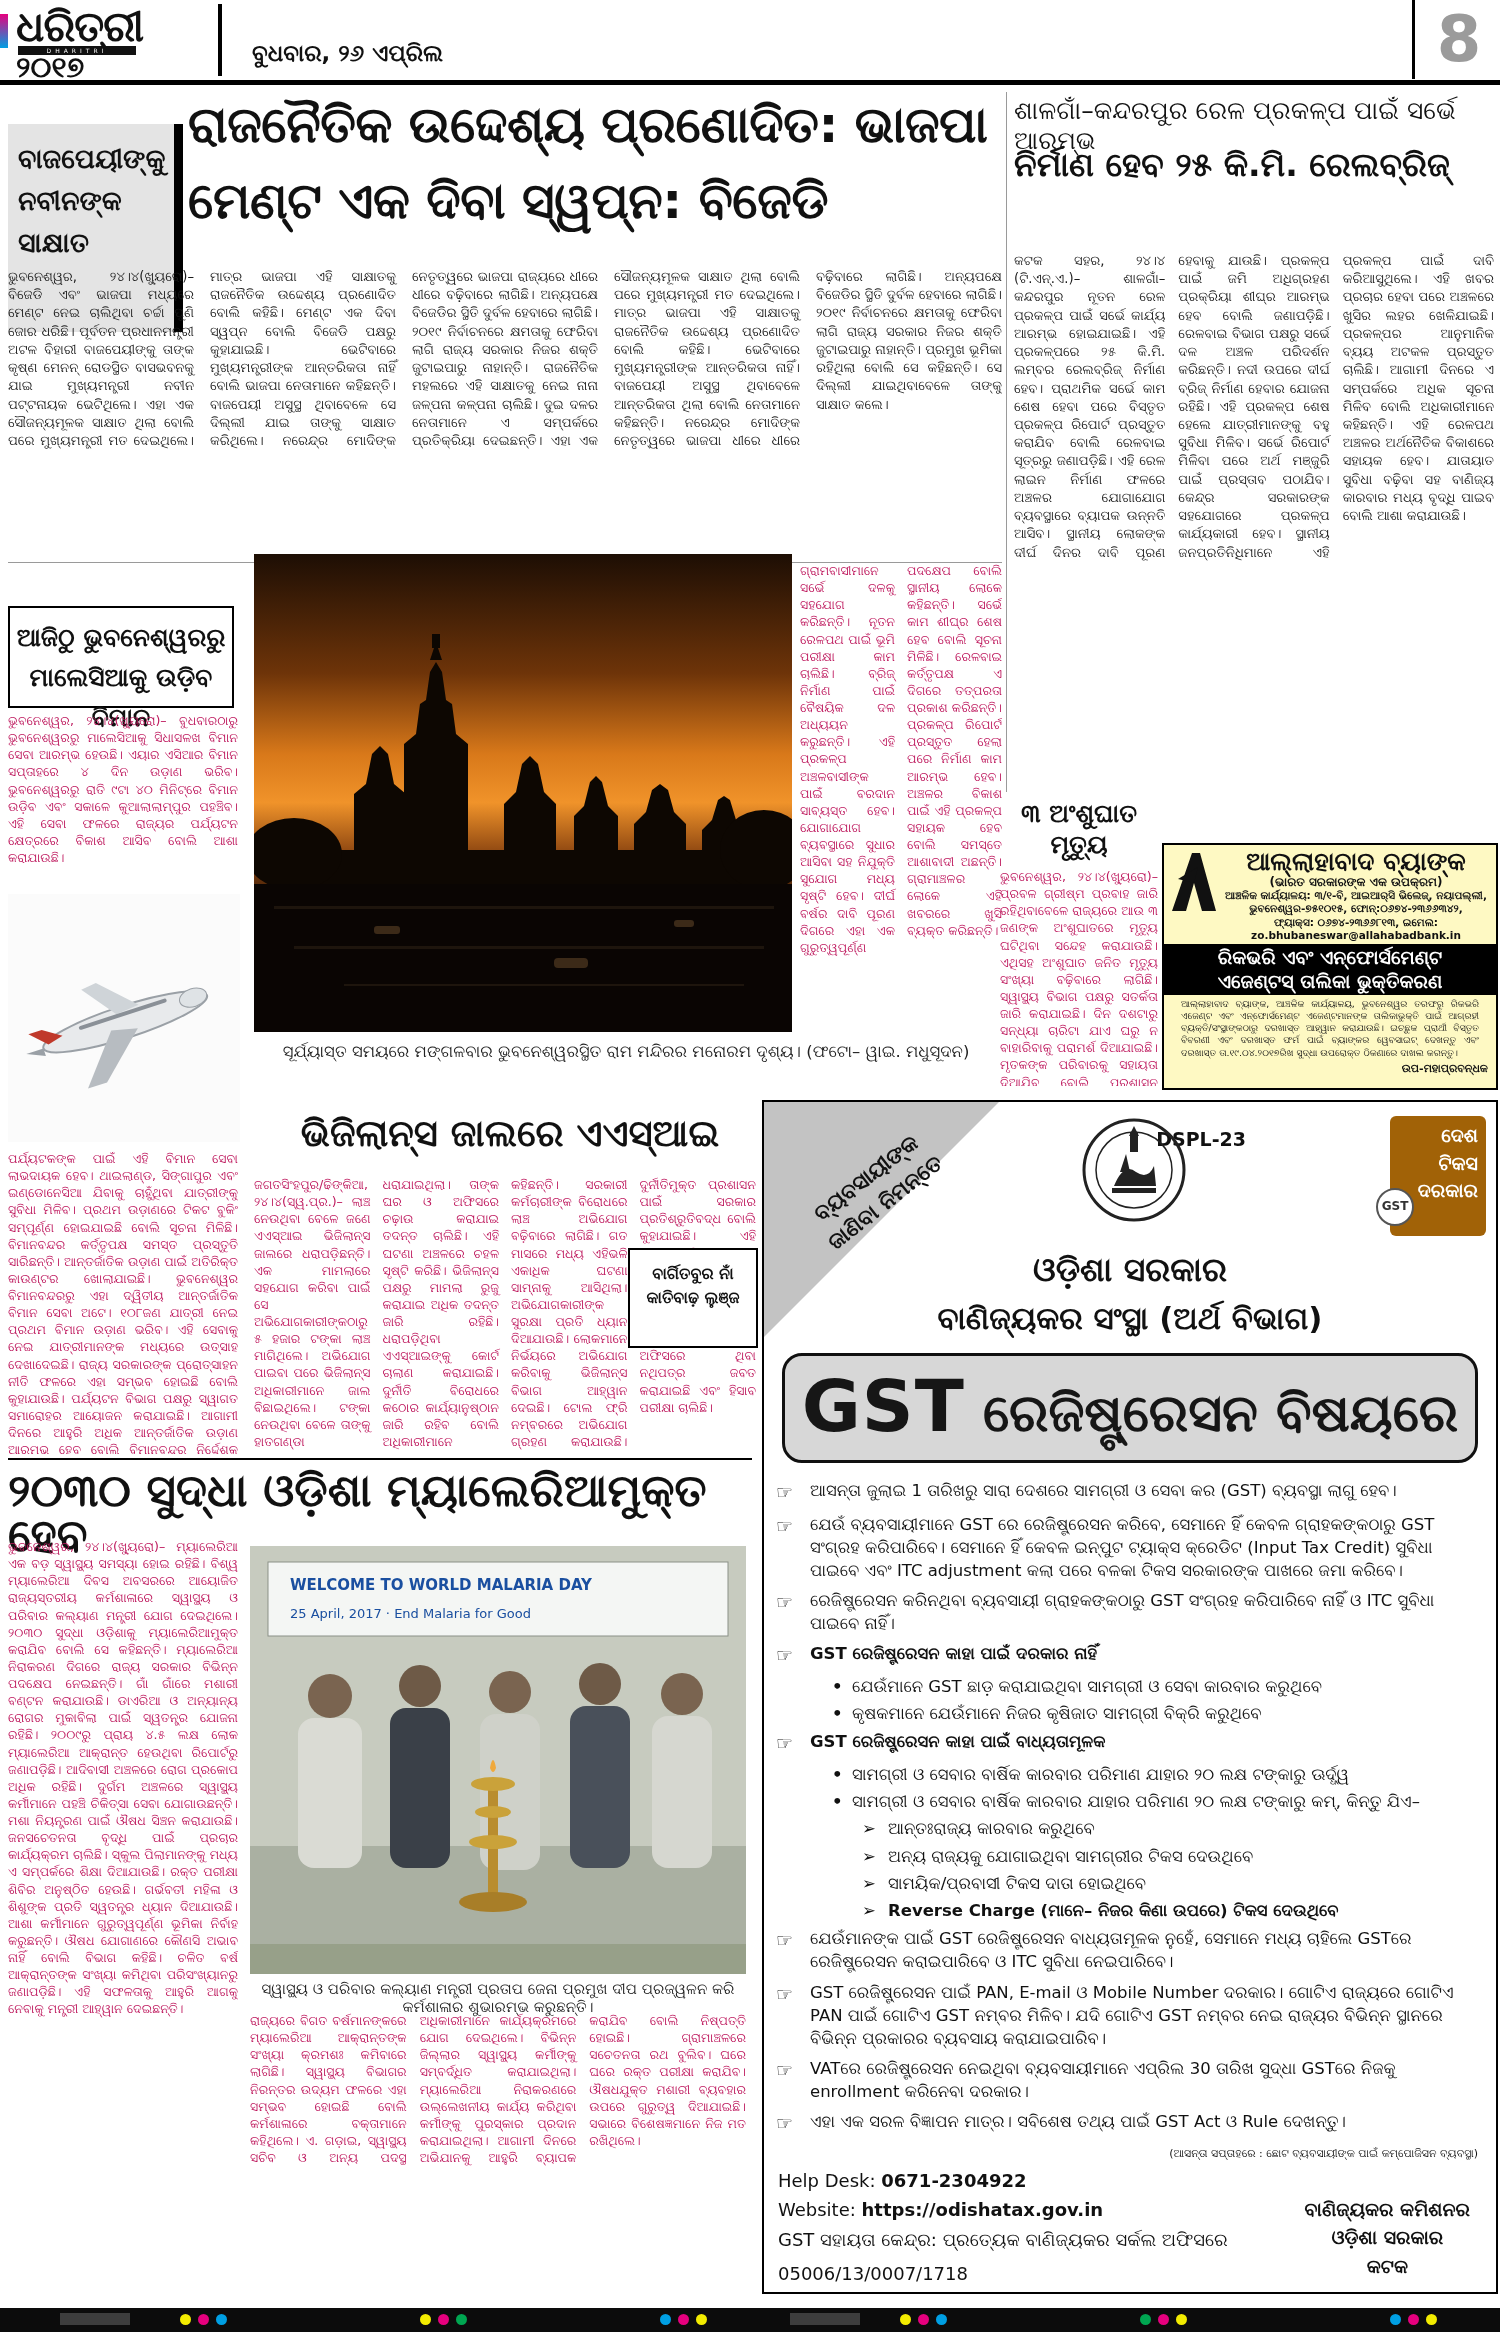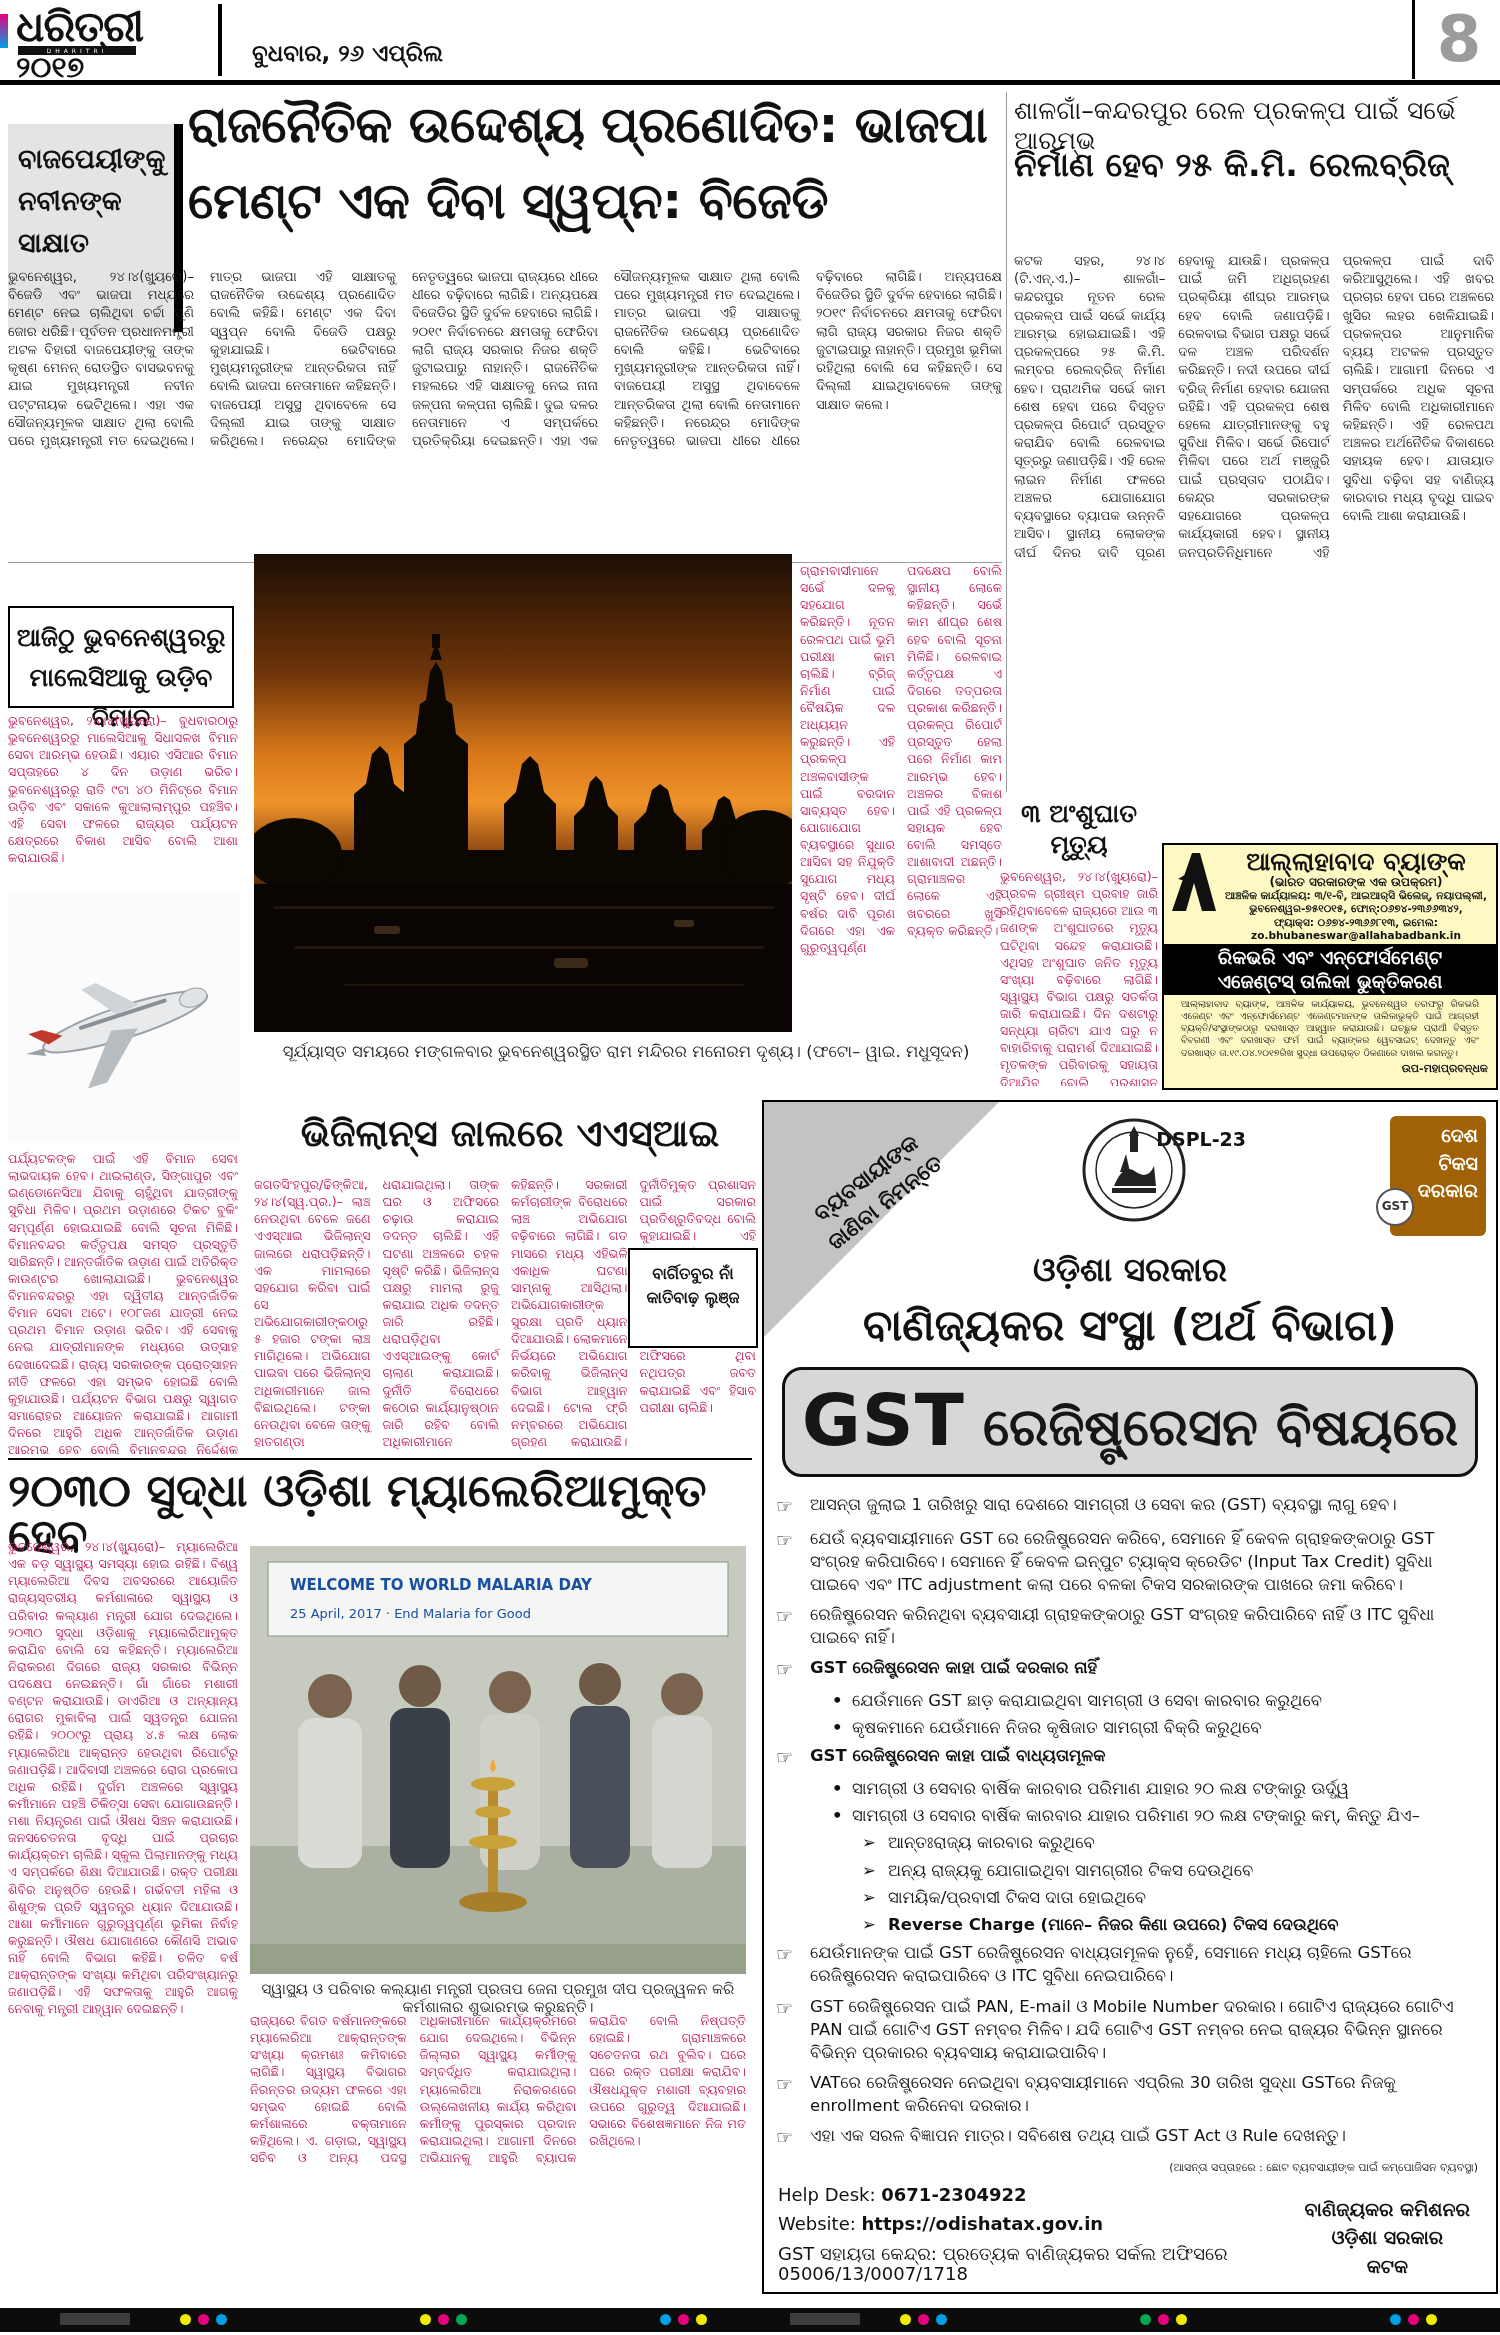--- a/index.html
+++ b/index.html
@@ -52,21 +52,21 @@
   .al-body{font-size:9.3px;line-height:1.3;padding:3px 17px;text-align:justify;}
   .al-sign{font-size:11px;font-weight:bold;text-align:right;padding:0 8px 2px 0;}
   
   .gst-ad{border:2px solid #000;background:#fff;}
   .ribbon{position:absolute;left:0;top:0;width:235px;height:235px;
           background:#c3c3c3;clip-path:polygon(0 0,100% 0,0 100%);}
   .ribbon-txt{position:absolute;left:-8px;top:58px;width:240px;transform:rotate(-38deg);
               text-align:center;font-size:22px;font-weight:bold;line-height:1.4;}
   .dspl{font-size:19px;font-weight:bold;}
   .gst-govt{text-align:center;font-size:33px;font-weight:bold;}
-  .gst-dept{text-align:center;font-size:43px;font-weight:bold;margin-top:10px;}
+  .gst-dept{text-align:center;font-size:31px;font-weight:bold;margin-top:10px;}
   .gst-band{margin:16px 18px 10px 18px;border:3px solid #101010;border-radius:20px;
             background:#d7d7d7;text-align:center;padding:8px 0 12px 0;color:#161616;}
   .gst-band .en{font-size:72px;font-weight:bold;letter-spacing:1px;}
   .gst-band .od{font-size:52px;font-weight:bold;}
   .gst-list{padding:6px 16px 0 12px;}
   .gst-item{display:flex;margin-bottom:7px;font-size:16.5px;line-height:1.4;}
   .gst-item .hand{width:34px;flex:none;font-size:19px;}
   .gst-sub{display:flex;margin:0 0 5px 56px;font-size:16.5px;line-height:1.35;}
   .gst-sub .dot{width:20px;flex:none;font-weight:bold;}
   .gst-arrow{display:flex;margin:0 0 5px 86px;font-size:16.5px;line-height:1.35;}

